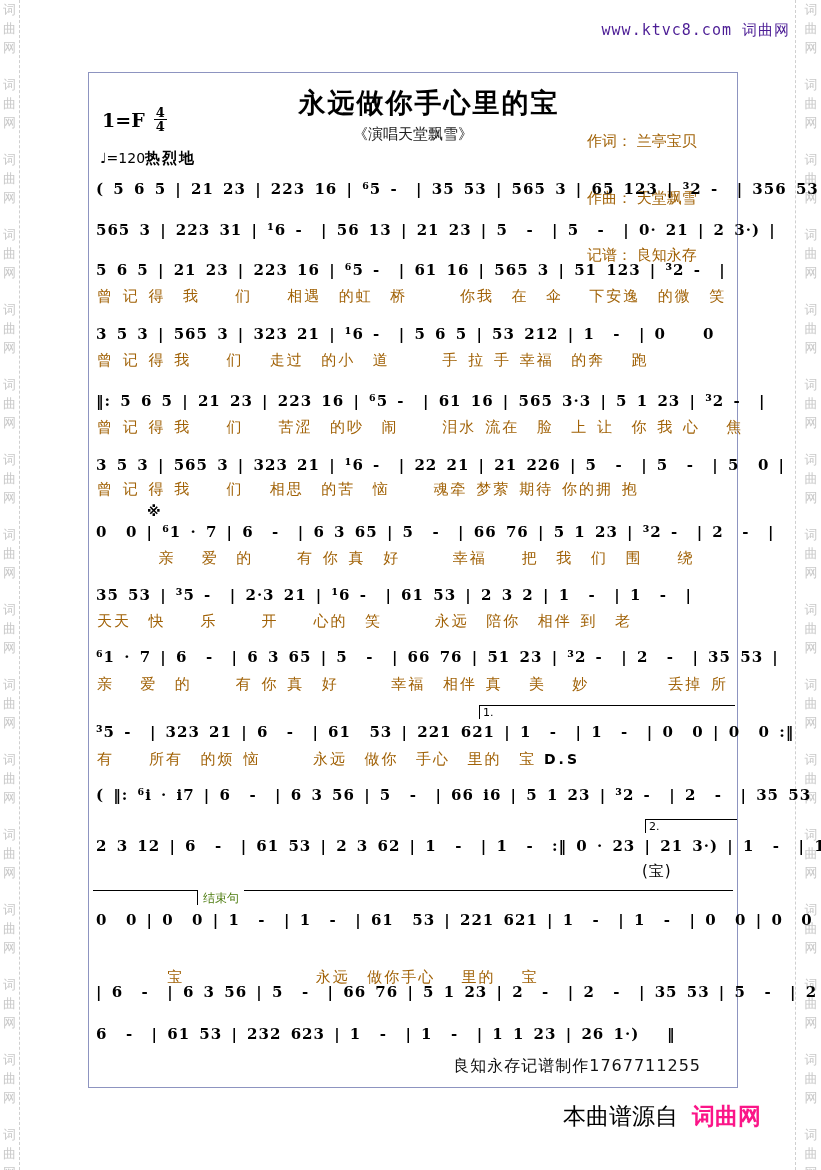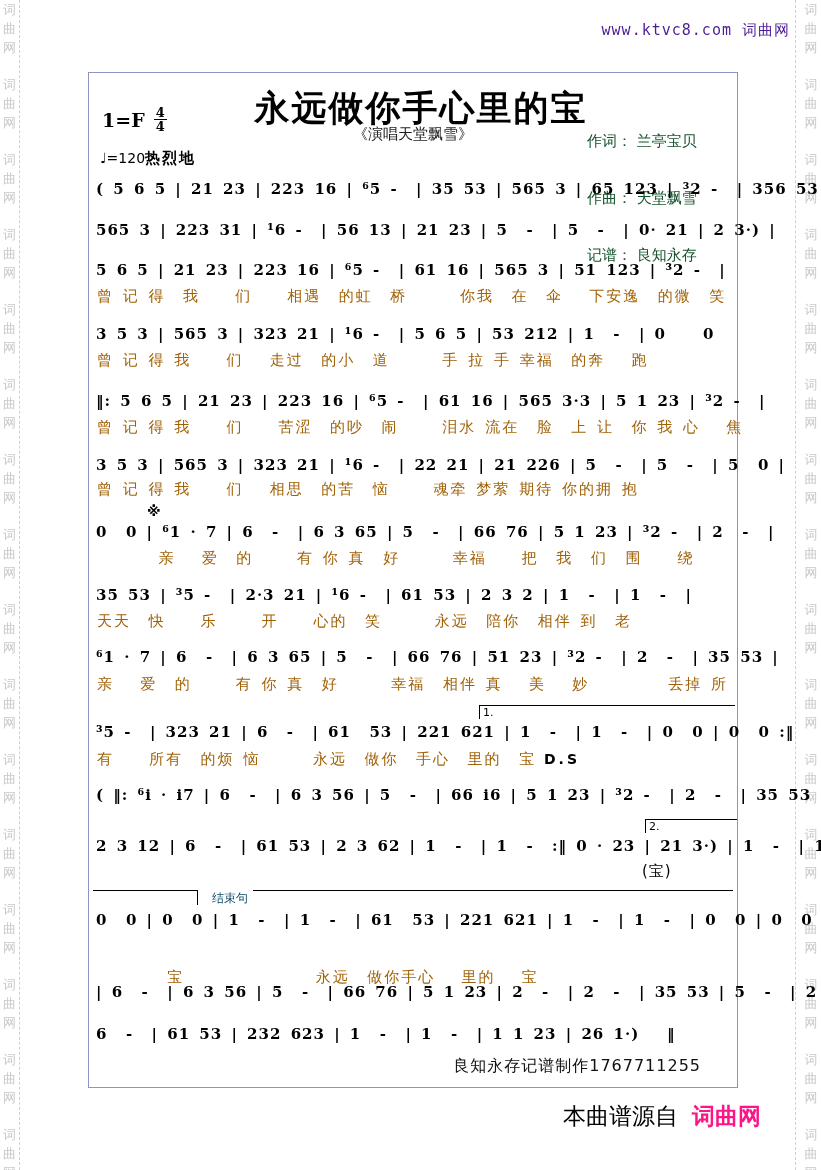--- a/index.html
+++ b/index.html
@@ -10,23 +10,23 @@
   .wm-left{left:0;width:19px;border-right:1px dashed #cfcfcf;}
   .wm-right{right:0;width:25px;border-left:1px dashed #cfcfcf;}
   .wm-char{font-size:13px;line-height:19px;color:#c9c9c9;text-align:center;}
   .wm-right .wm-char{padding-left:5px;}
   .wm-gap{height:18px;}
   
   .site-top{position:absolute;top:21px;right:31px;font-family:"DejaVu Sans Mono",monospace;
             font-size:15px;color:#4c1d95;letter-spacing:1px;white-space:pre;}
   
   .box{position:absolute;left:88px;top:72px;width:648px;height:1014px;border:1px solid #8d94c0;background:#fff;}
-  .title{position:absolute;left:8px;top:12px;width:100%;text-align:center;font-size:35px;font-weight:bold;letter-spacing:2px;}
+  .title{position:absolute;left:16px;top:12px;width:100%;text-align:center;font-size:27px;font-weight:bold;letter-spacing:2px;}
   .subtitle{position:absolute;left:0;top:52px;width:100%;text-align:center;font-size:15px;color:#1c1c1c;}
-  .credits{position:absolute;left:498px;top:21px;font-size:15px;line-height:19px;color:#14532d;white-space:pre;}
+  .credits{position:absolute;left:498px;top:21px;font-size:15px;line-height:19px;color:#a16207;white-space:pre;}
   .keysig{position:absolute;left:13px;top:34px;display:flex;align-items:center;
           font-family:"DejaVu Serif",serif;font-weight:bold;}
   .keysig .key{font-size:19px;}
   .meter{margin-left:9px;text-align:center;font-size:13px;line-height:11px;}
   .meter .mt{display:block;border-bottom:1px solid #000;padding:0 2px 1px 2px;}
   .meter .mb{display:block;padding-top:1px;}
   .tempo{position:absolute;left:11px;top:76px;font-size:14px;white-space:pre;}
   .tempo .expr{font-weight:bold;font-size:15px;letter-spacing:2px;}
   
   .note-row{position:absolute;left:7px;width:638px;white-space:pre;overflow:visible;
@@ -36,21 +36,21 @@
              letter-spacing:2px;word-spacing:2px;color:#a16207;line-height:17px;}
   .segno{position:absolute;left:58px;top:430px;font-size:14px;font-weight:bold;}
   .volta{position:absolute;height:13px;border-top:1px solid #000;border-left:1px solid #000;
          font-size:11px;line-height:13px;padding-left:3px;}
   .v1{left:390px;top:632px;width:252px;}
   .v2{left:556px;top:746px;width:88px;}
   .ds{position:absolute;left:455px;top:678px;font-size:14px;font-weight:bold;letter-spacing:3px;}
   .paren-bao{position:absolute;left:553px;top:789px;font-size:15px;letter-spacing:1px;}
   .sepline{position:absolute;left:4px;top:817px;width:640px;border-top:1px solid #000;}
   .endlbl{position:absolute;left:108px;top:817px;font-size:12px;line-height:13px;
-          border-left:1px solid #000;padding:2px 5px 0 14px;background:#fff;color:#0c4a6e;}
+          border-left:1px solid #000;padding:2px 5px 0 5px;background:#fff;color:#4d7c0f;}
   .score-footer{position:absolute;right:36px;top:983px;font-size:16px;color:#111;letter-spacing:1px;}
   
   .caption{position:absolute;left:563px;top:1101px;font-size:23px;white-space:pre;}
   .caption .src-site{color:#fb1588;font-weight:bold;margin-left:14px;}
 </style>
 </head>
 <body>
 
 <div class="page">
 

